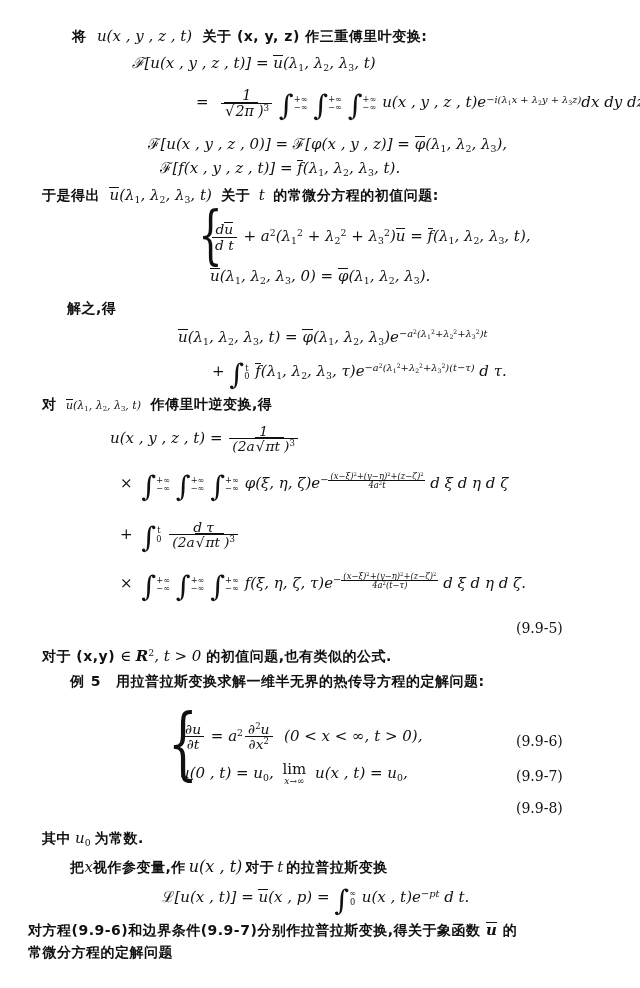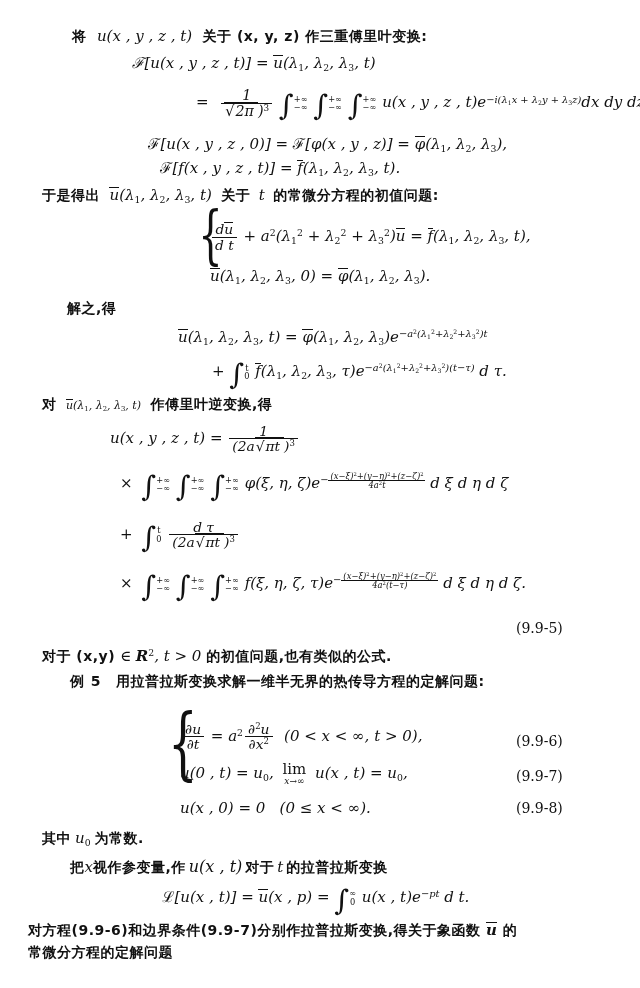--- a/index.html
+++ b/index.html
@@ -248,23 +248,20 @@
   <div class="line math" style="left:180px; top:762px; font-size:15px;">
     u(0 , t) = u<sub>0</sub>,
     <span style="display:inline-block; text-align:center; vertical-align:middle; line-height:1.0; margin:0 4px;">
       <span style="display:block; font-style:normal;">lim</span>
       <span style="display:block; font-size:0.6em;">x→∞</span>
     </span>
     u(x , t) = u<sub>0</sub>,
   </div>
   <div class="line tag" style="left:516px; top:768px; font-size:14px;">(9.9-7)</div>
 
-  <div class="line math" style="left:180px; top:800px; font-size:15px;">
-    u(x , 0) = 0 &nbsp;&nbsp;(0 ≤ x &lt; ∞).
-  </div>
   <div class="line tag" style="left:516px; top:800px; font-size:14px;">(9.9-8)</div>
 
   <div class="line" style="left:42px; top:830px; font-size:14px;">
     <span class="cn">其中</span><span class="math" style="font-size:15px; margin:0 4px;">u<sub>0</sub></span><span class="cn">为常数.</span>
   </div>
 
   <div class="line" style="left:70px; top:858px; font-size:14px;">
     <span class="cn">把</span><span class="math" style="font-size:15px;">x</span><span class="cn">视作参变量,作</span><span class="math" style="font-size:16px; margin:0 3px;">u(x , t)</span><span class="cn">对于</span><span class="math" style="font-size:15px; margin:0 3px;">t</span><span class="cn">的拉普拉斯变换</span>
   </div>
 

